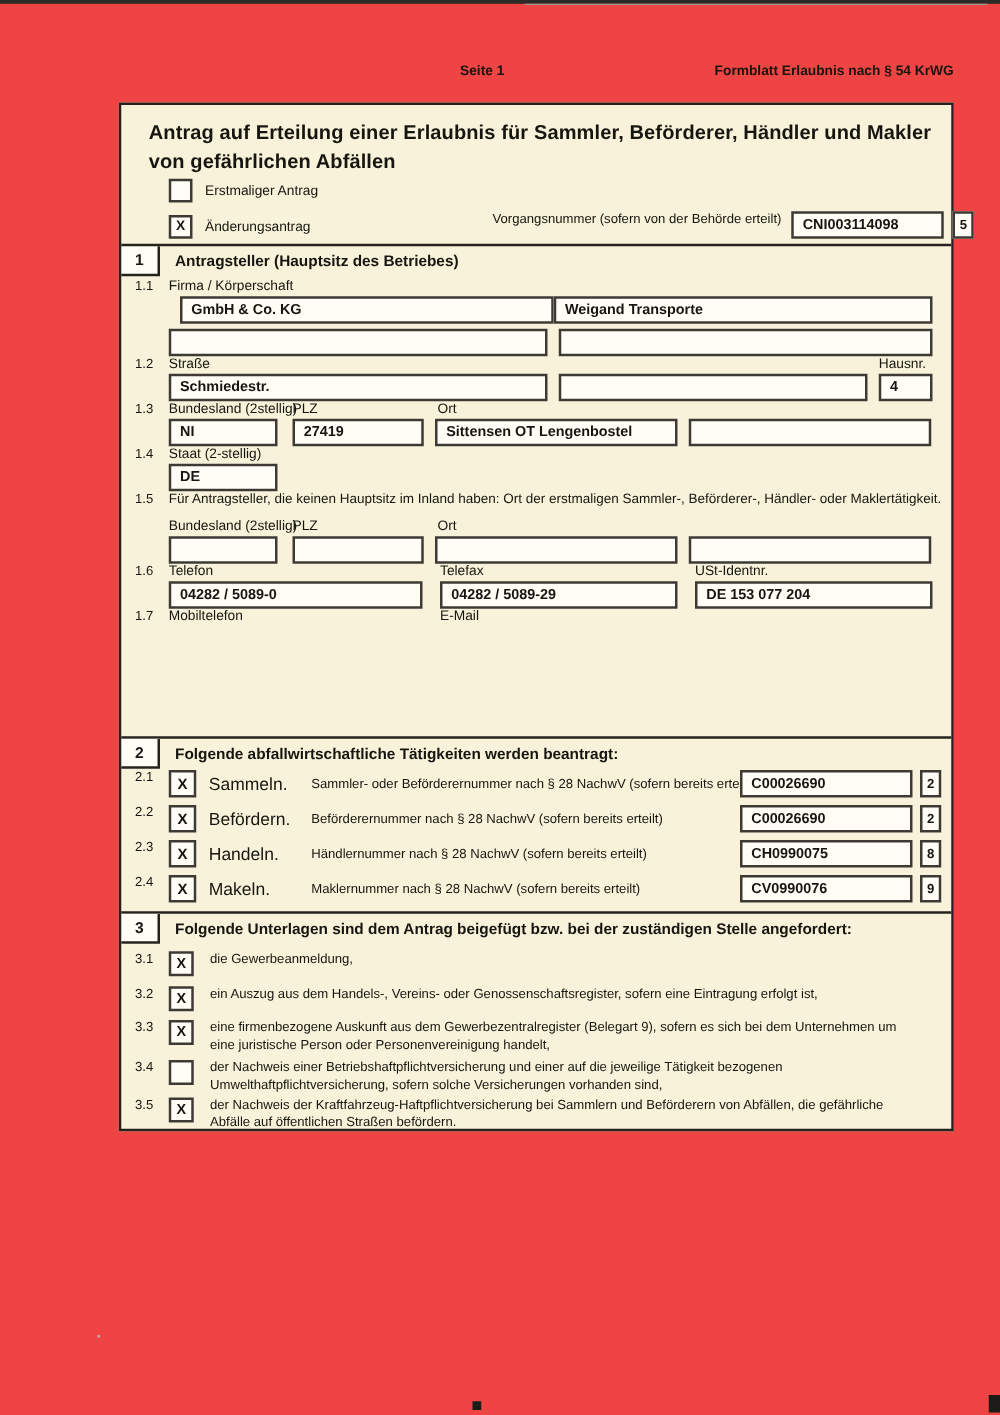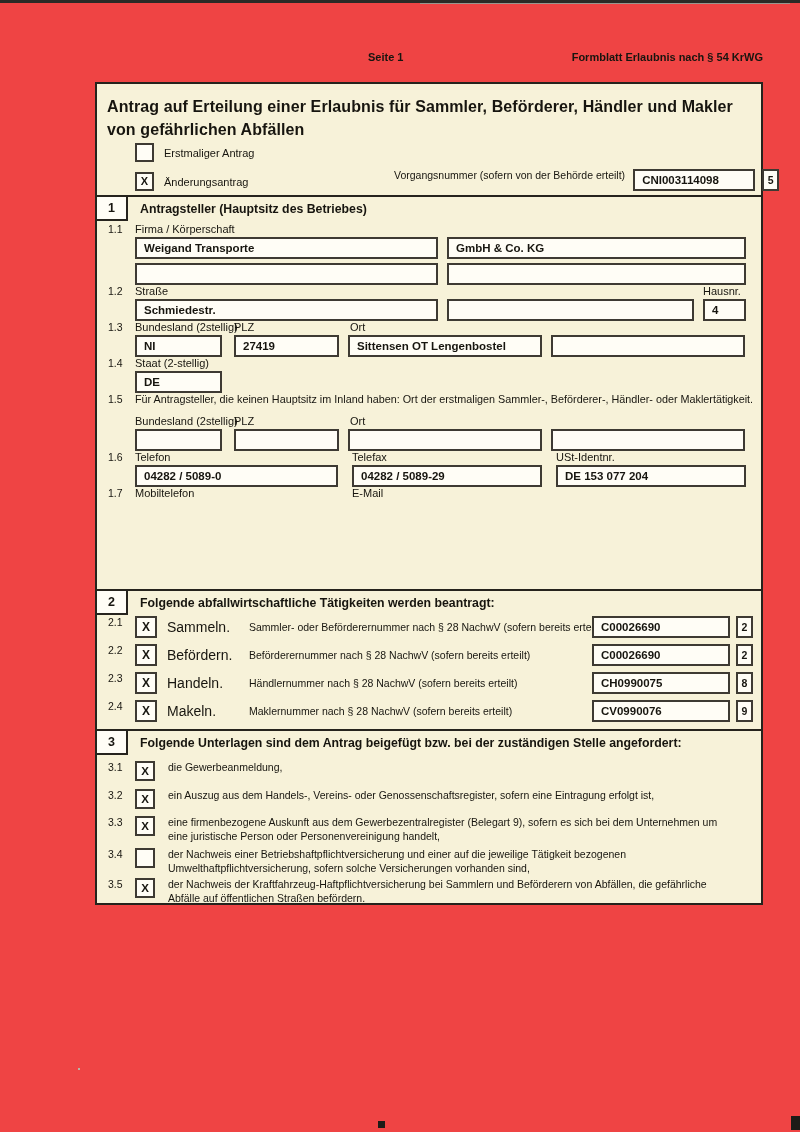--- a/index.html
+++ b/index.html
@@ -12,21 +12,21 @@
   .scan-top   { position:absolute; top:0; left:0; width:800px; height:3px; background:#2b2a26; }
   .scan-top b { position:absolute; top:3px; left:420px; width:370px; height:1px; background:#9a978e; display:block; }
   .speck      { position:absolute; background:#1c1b17; }
 
   .hdr-center { position:absolute; top:51px; left:368px; font-size:11px; font-weight:bold; }
   .hdr-right  { position:absolute; top:51px; right:37px; font-size:11px; font-weight:bold; }
 
   .formbox { position:absolute; left:95px; top:82px; width:668px; height:823px;
              background:#f7f2d9; border:2px solid #26231d; }
 
-  .title { position:absolute; left:10px; top:11px; width:640px;
+  .title { position:absolute; left:22px; top:11px; width:640px;
            font-size:16px; font-weight:bold; line-height:23px; letter-spacing:0.1px; }
 
   .cbrow { position:absolute; left:38px; height:21px; display:flex; align-items:center; }
   .cbx  { display:inline-block; width:19px; height:19px; background:#fffdf6;
           border:2px solid #3e3a33; font-weight:bold; font-size:11px; line-height:15px;
           text-align:center; flex:0 0 auto; }
   .cblabel { margin-left:10px; font-size:11px; }
 
   .vorgang { position:absolute; left:297px; top:85px; height:22px; display:flex; }
   .vlabel  { font-size:10.5px; white-space:nowrap; }
@@ -122,22 +122,22 @@
         <div class="stitle">Antragsteller (Hauptsitz des Betriebes)</div>
       </div>
 
       <div class="frow mt2">
         <div class="fnum">1.1</div>
         <div class="fbody">
           <div class="lrow">
               <span style="left:0">Firma / Körperschaft</span>
             </div>
           <div class="irow">
+            <div class="inp w299 ml9">GmbH &amp; Co. KG</div>
             <div class="inp w303">Weigand Transporte</div>
-            <div class="inp w299 ml9">GmbH &amp; Co. KG</div>
           </div>
           <div class="irow second">
             <div class="inp w303"></div>
             <div class="inp w299 ml9"></div>
           </div>
         </div>
       </div>
 
       <div class="frow">
         <div class="fnum">1.2</div>

